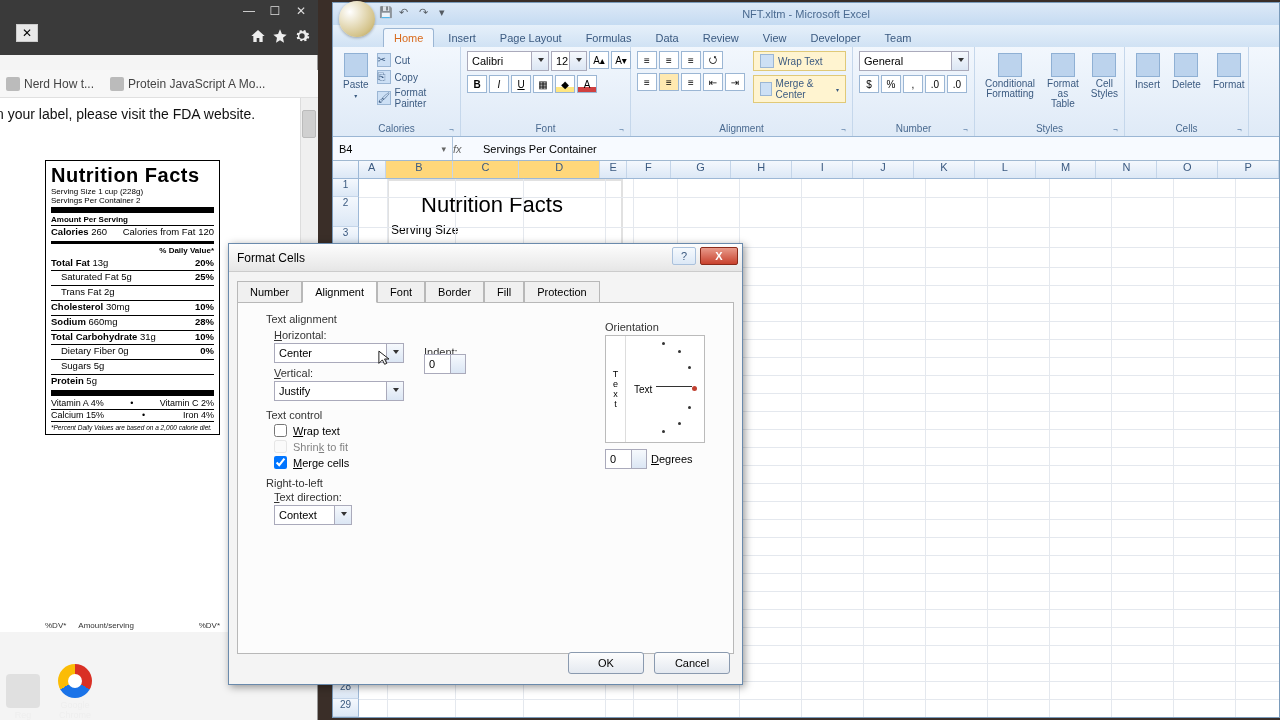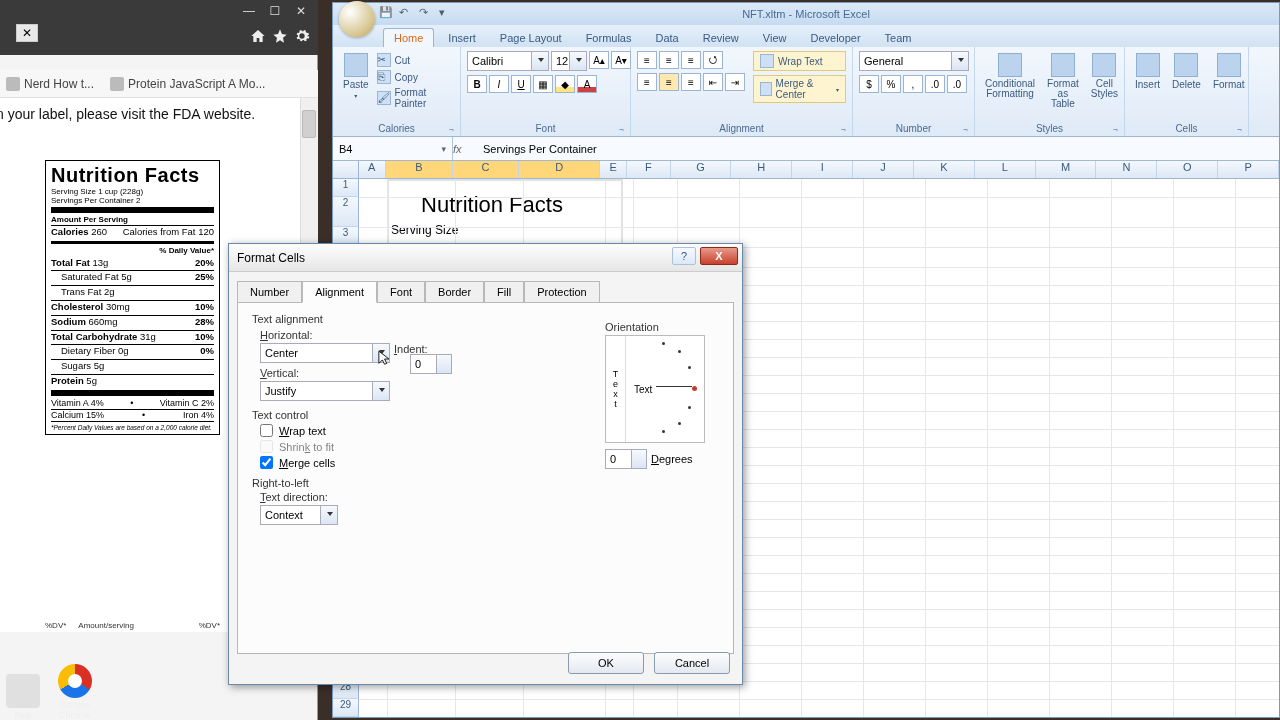--- a/index.html
+++ b/index.html
@@ -89,21 +89,21 @@
 .sel-outline { position:absolute; border:2px solid #333; pointer-events:none; }
 
 
 .dialog { position:absolute; left:228px; top:243px; width:515px; height:442px; background:#f4f4f4; border:1px solid #6a8aac; box-shadow:2px 2px 8px rgba(0,0,0,.4); }
 .dlg-title { height:28px; background:linear-gradient(#fdfdfd,#e6e6e6); border-bottom:1px solid #ccc; display:flex; align-items:center; padding:0 8px; position:relative; font-size:12px; }
 .dlg-close { position:absolute; right:4px; top:3px; width:38px; height:18px; background:linear-gradient(#e89a8a,#c8412d); border:1px solid #8a2a1a; border-radius:2px; color:#fff; display:flex; align-items:center; justify-content:center; font-size:11px; font-weight:bold; }
 .dlg-help { position:absolute; right:46px; top:3px; width:24px; height:18px; background:linear-gradient(#f6fafe,#dce8f6); border:1px solid #aac1dc; border-radius:2px; color:#3b5a80; display:flex; align-items:center; justify-content:center; font-size:11px; }
 .dlg-tabs { display:flex; padding:8px 8px 0; gap:0; }
 .dlg-tab { padding:4px 12px; border:1px solid #b8b8b8; background:#f0f0f0; font-size:11px; border-bottom:none; position:relative; top:1px; }
 .dlg-tab.active { background:#fcfcfc; border-bottom:1px solid #fcfcfc; z-index:2; }
-.dlg-body { margin:0 8px 8px; border:1px solid #b8b8b8; background:#fcfcfc; height:352px; padding:10px 14px; position:relative; font-size:11px; }
+.dlg-body { margin:0 8px 8px; border:1px solid #b8b8b8; background:#fcfcfc; height:352px; padding:10px 28px; position:relative; font-size:11px; }
 .fld-label { font-size:11px; color:#333; margin-bottom:2px; }
 .combo { width:130px; height:20px; border:1px solid #aab; background:#fff; padding:0 4px; font-size:11px; display:inline-flex; align-items:center; position:relative; }
 .combo::after { content:''; position:absolute; right:0; top:0; width:16px; height:100%; border-left:1px solid #aab; background:linear-gradient(#f6f9fd,#dbe6f4); }
 .combo-arrow { position:absolute; right:4px; top:6px; width:0; height:0; border-left:3px solid transparent; border-right:3px solid transparent; border-top:4px solid #333; z-index:2; }
 .spin { width:42px; height:20px; border:1px solid #aab; background:#fff; padding:0 4px; font-size:11px; display:inline-flex; align-items:center; position:relative; }
 .spin::after { content:''; position:absolute; right:0; top:0; width:14px; height:100%; border-left:1px solid #aab; background:linear-gradient(#f6f9fd,#dbe6f4); }
 .chk { display:flex; align-items:center; gap:6px; font-size:11px; margin:3px 0; }
 .chk input { width:13px; height:13px; }
 .orient-box { position:absolute; right:18px; top:18px; width:110px; }
 .orient-diag { width:100px; height:108px; border:1px solid #bbb; background:#fff; display:flex; }
@@ -529,21 +529,21 @@
       <div class="dlg-tab active">Alignment</div>
       <div class="dlg-tab">Font</div>
       <div class="dlg-tab">Border</div>
       <div class="dlg-tab">Fill</div>
       <div class="dlg-tab">Protection</div>
     </div>
   <div class="dlg-body">
     <div class="fld-label">Text alignment</div>
     <div style="margin-left:8px;margin-top:4px">
       <div class="fld-label"><u class="acc">H</u>orizontal:</div>
-      <div style="display:flex;gap:4px;align-items:flex-start">
+      <div style="display:flex;gap:20px;align-items:center">
         <div class="combo">
             <span>Center</span>
             <span class="combo-arrow"></span>
           </div>
         <div>
           <div class="fld-label"><u class="acc">I</u>ndent:</div>
         </div>
       </div>
       <div style="display:flex;gap:20px;align-items:center;margin-top:4px">
         <div style="width:130px">

